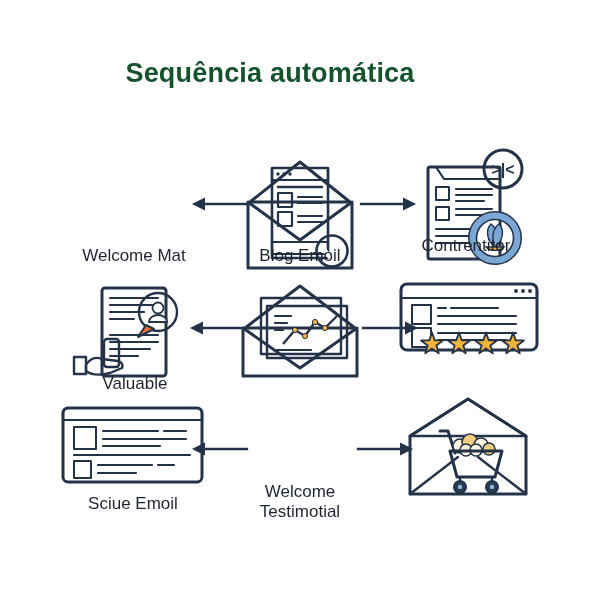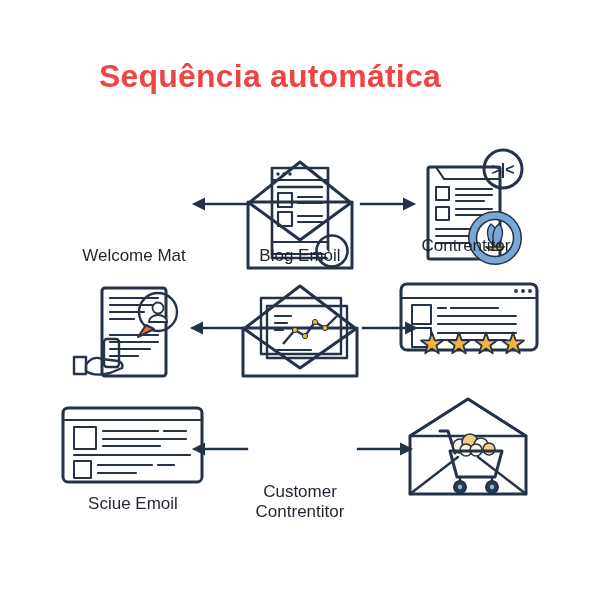--- a/index.html
+++ b/index.html
@@ -2,21 +2,21 @@
 <html><head>
 <meta charset="utf-8">
 <style>
   html,body{margin:0;padding:0;background:#ffffff;}
   #canvas{
     position:relative;width:600px;height:600px;background:#ffffff;
     font-family:"Liberation Sans","DejaVu Sans",sans-serif;overflow:hidden;
   }
   .title{
     position:absolute;left:0;top:58px;width:540px;text-align:center;
-    font-size:32px;font-weight:bold;color:#ef4444;letter-spacing:.2px;
+    font-size:27px;font-weight:bold;color:#14532d;letter-spacing:.2px;
   }
   .abs{position:absolute;}
   .label{
     position:absolute;text-align:center;font-size:17px;color:#1e2530;line-height:20px;
   }
   .arrow{position:absolute;width:60px;height:22px;}
   .arrow svg{display:block;width:100%;height:100%;}
   .arrow-left svg{transform:scaleX(-1);}
   svg{overflow:visible;}
   .outline{stroke:#253349;stroke-linejoin:round;stroke-linecap:round;fill:none;}
@@ -112,20 +112,21 @@
         <path d="M77,39 A9,7 0 0 1 95,39 Z" fill="#FFFFFF" stroke="#253349" stroke-width="1.8"></path>
       </g>
       <g>
         <rect x="2" y="74" width="12" height="17" fill="#8FB6DB" class="outline" style="stroke-width:2.4"></rect>
         <rect x="32" y="56" width="15" height="28" rx="3" fill="#8FB6DB" class="outline" style="stroke-width:2.4"></rect>
         <path d="M14,82 Q20,72 30,76 L46,78 Q52,80 50,85 L38,90 Q22,94 14,88 Z" fill="#FFFFFF" class="outline" style="stroke-width:2.4"></path>
         <path d="M34,84 L46,84" class="outline" style="stroke-width:1.6"></path>
       </g>
     </svg>
   </div>
+  <div class="label" style="left:75px;top:374px;width:120px">Valuable</div>
 
   <div class="arrow arrow-left" style="left:188px;top:317px">
     <svg viewBox="0 0 64 22">
         <line x1="2" y1="11" x2="50" y2="11" stroke="#253349" stroke-width="2.6"></line>
         <polygon points="48,4 62,11 48,18" fill="#253349"></polygon>
       </svg>
   </div>
 
   <div class="abs" style="left:233px;top:278px;width:134px;height:100px">
     <svg viewBox="0 0 134 100">
@@ -185,21 +186,21 @@
   </div>
   <div class="label" style="left:62px;top:494px;width:142px">Sciue Emoil</div>
 
   <div class="arrow arrow-left" style="left:190px;top:438px">
     <svg viewBox="0 0 64 22">
         <line x1="2" y1="11" x2="50" y2="11" stroke="#253349" stroke-width="2.6"></line>
         <polygon points="48,4 62,11 48,18" fill="#253349"></polygon>
       </svg>
   </div>
 
-  <div class="label" style="left:245px;top:482px;width:110px">Customer Contrentitor</div>
+  <div class="label" style="left:245px;top:482px;width:110px">Welcome Testimotial</div>
 
   <div class="arrow" style="left:355px;top:438px">
     <svg viewBox="0 0 64 22">
         <line x1="2" y1="11" x2="50" y2="11" stroke="#253349" stroke-width="2.6"></line>
         <polygon points="48,4 62,11 48,18" fill="#253349"></polygon>
       </svg>
   </div>
 
   <div class="abs" style="left:402px;top:393px;width:132px;height:106px">
     <svg viewBox="0 0 132 106">

